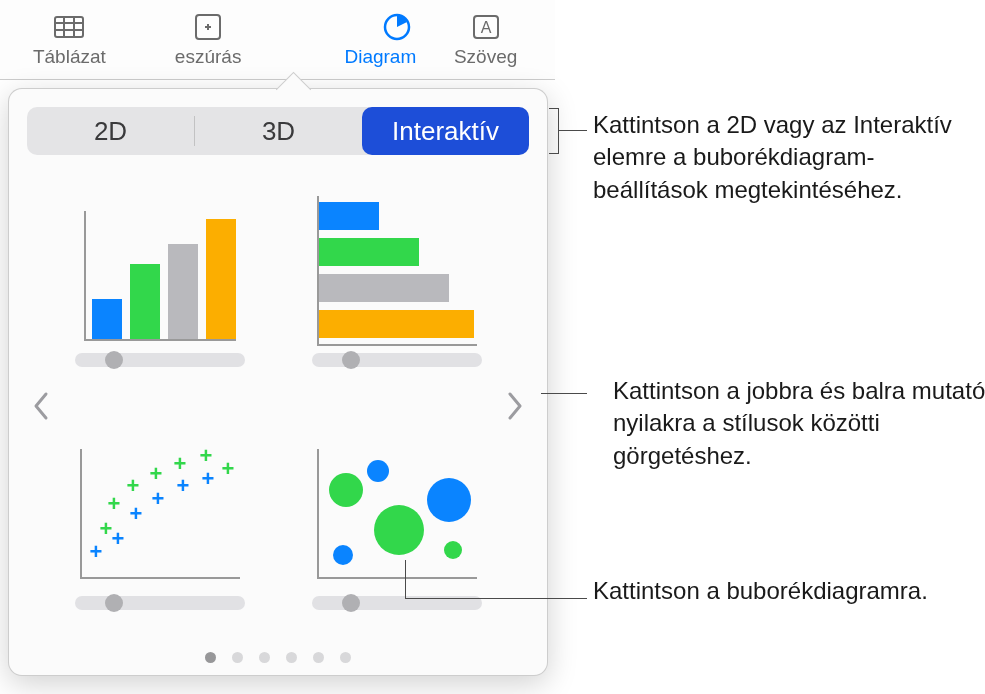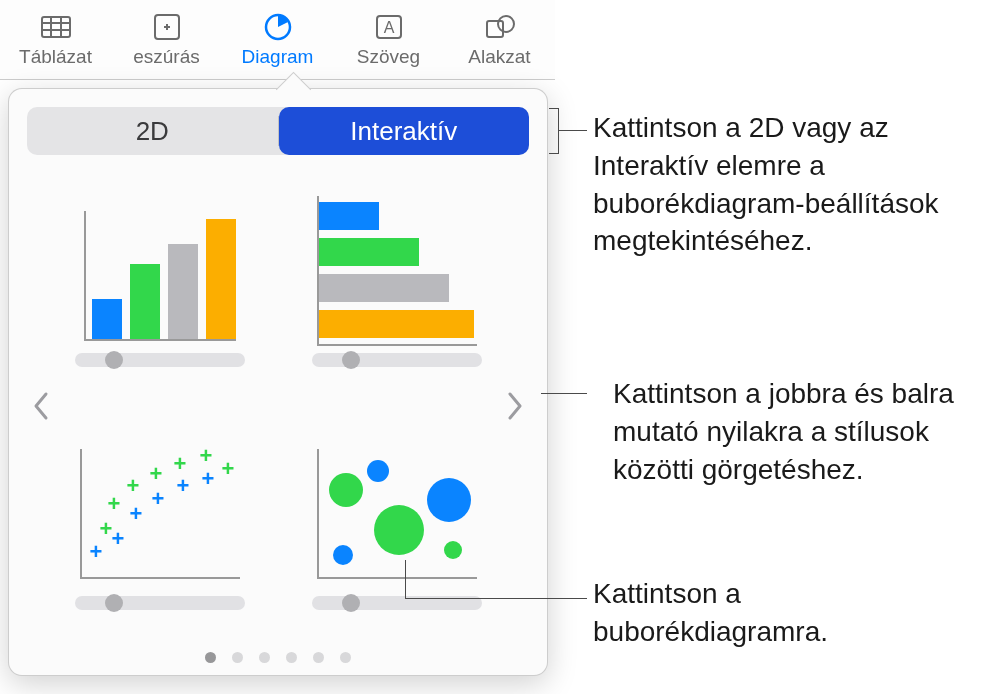--- a/index.html
+++ b/index.html
@@ -21,21 +21,21 @@
     .toolbar-item {
       flex: 1;
       display: flex;
       flex-direction: column;
       align-items: center;
       justify-content: center;
       gap: 4px;
       color: #555;
       position: relative;
     }
-    .toolbar-item.active { color: #007aff; }
+    .toolbar-item.active { color: #007aff; align-items: flex-end; }
     .toolbar-item .icon { width: 38px; height: 30px; display: flex; align-items: center; justify-content: center; }
     .toolbar-label { font-size: 19px; color: #6b6b6b; }
     .popover {
       position: absolute;
       left: 8px;
       top: 88px;
       width: 540px;
       height: 588px;
       background: #fbfbfb;
       border: 1px solid rgba(0,0,0,0.18);
@@ -143,21 +143,21 @@
       justify-content: center;
       gap: 16px;
       padding-top: 14px;
     }
     .dot {
       width: 11px; height: 11px; border-radius: 50%; background: #d8d8da;
     }
     .dot.active { background: #979799; }
     .callout {
       position: absolute;
-      font-size: 28px;
+      font-size: 24px;
       line-height: 1.35;
       color: #1a1a1a;
     }
     .callout-line {
       position: absolute;
       background: #4a4a4a;
     }
     
     .bars { display:flex; align-items:flex-end; gap:8px; height:130px; border-left:2px solid #999; border-bottom:2px solid #999; padding-left:6px;}
     .bars div{ width:30px; }
@@ -214,36 +214,28 @@
   </div>
   <div class="toolbar-item">
     <span class="icon">
       <svg width="36" height="28" viewBox="0 0 36 28">
           <rect x="6" y="3" width="24" height="22" rx="3" fill="none" stroke="#6b6b6b" stroke-width="2"></rect>
           <text x="18" y="20" text-anchor="middle" font-size="16" fill="#6b6b6b" font-family="Arial">A</text>
         </svg>
     </span>
     <span class="toolbar-label">Szöveg</span>
   </div>
-  <div class="toolbar-item">
-    <span class="icon">
-      <svg width="36" height="28" viewBox="0 0 36 28">
-          <rect x="5" y="8" width="16" height="16" rx="2" fill="none" stroke="#6b6b6b" stroke-width="2"></rect>
-          <circle cx="24" cy="11" r="8" fill="none" stroke="#6b6b6b" stroke-width="2"></circle>
-        </svg>
-    </span>
-    <span class="toolbar-label">Alakzat</span>
-  </div>
 </div>
 
 <div class="popover">
 
   <div class="seg">
     <div class="seg-option">2D</div>
     <div class="seg-sep"></div>
+    <div class="seg-option">3D</div>
     <div class="seg-option selected">Interaktív</div>
   </div>
 
   <div class="chart-grid-wrap">
     <div class="nav-arrow">
       <svg width="18" height="30" viewBox="0 0 18 30">
           <polyline points="14,3 4,15 14,27" fill="none" stroke="#9c9ca0" stroke-width="3" stroke-linecap="round" stroke-linejoin="round"></polyline>
         </svg>
     </div>
     <div class="chart-grid">

